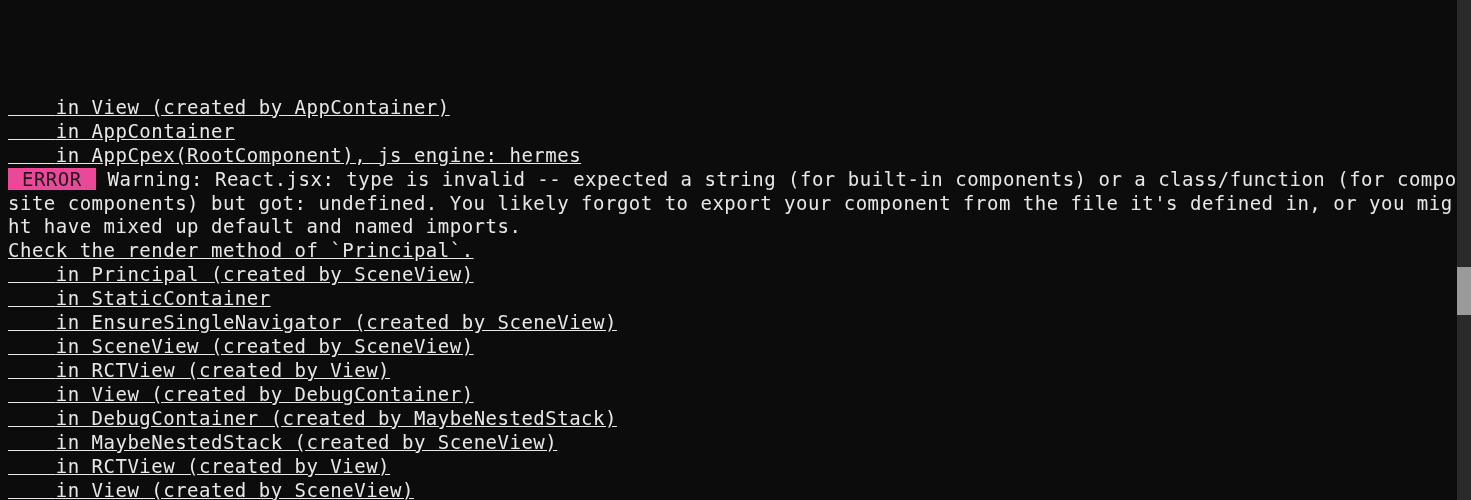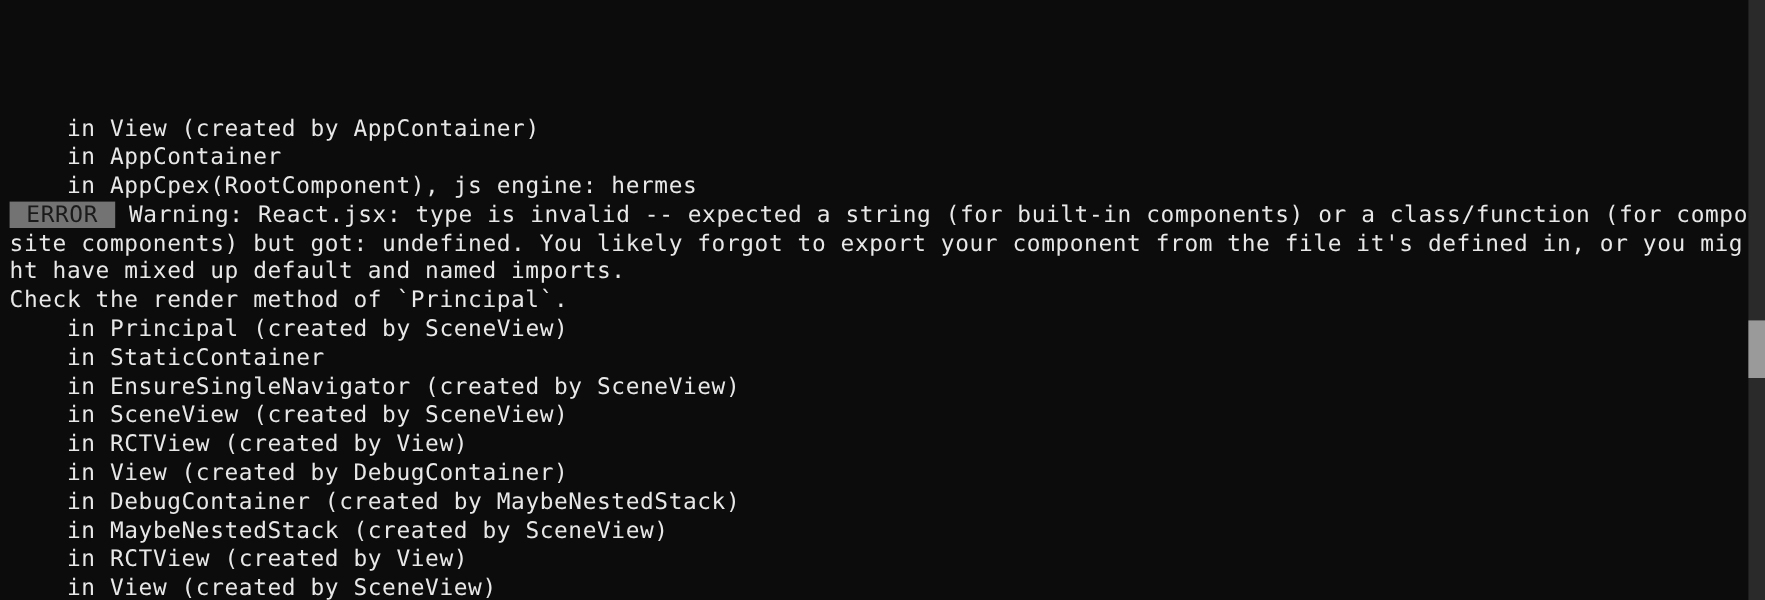--- a/index.html
+++ b/index.html
@@ -18,27 +18,28 @@
       height: 500px;
       overflow: hidden;
       white-space: pre-wrap;
       word-break: break-all;
       letter-spacing: 0.5px;
     }
     .terminal {
       padding: 0 8px;
     }
     .error-badge {
-      background-color: #737373;
+      background-color: #ec4899;
       color: #1a1a1a;
       padding: 0 2px;
       font-weight: normal;
     }
     .line {
       display: block;
+      text-decoration: underline;
     }
     .scrollbar-track {
       position: absolute;
       right: 0;
       top: 0;
       width: 14px;
       height: 500px;
       background-color: #2a2a2a;
     }
     .scrollbar-thumb {

